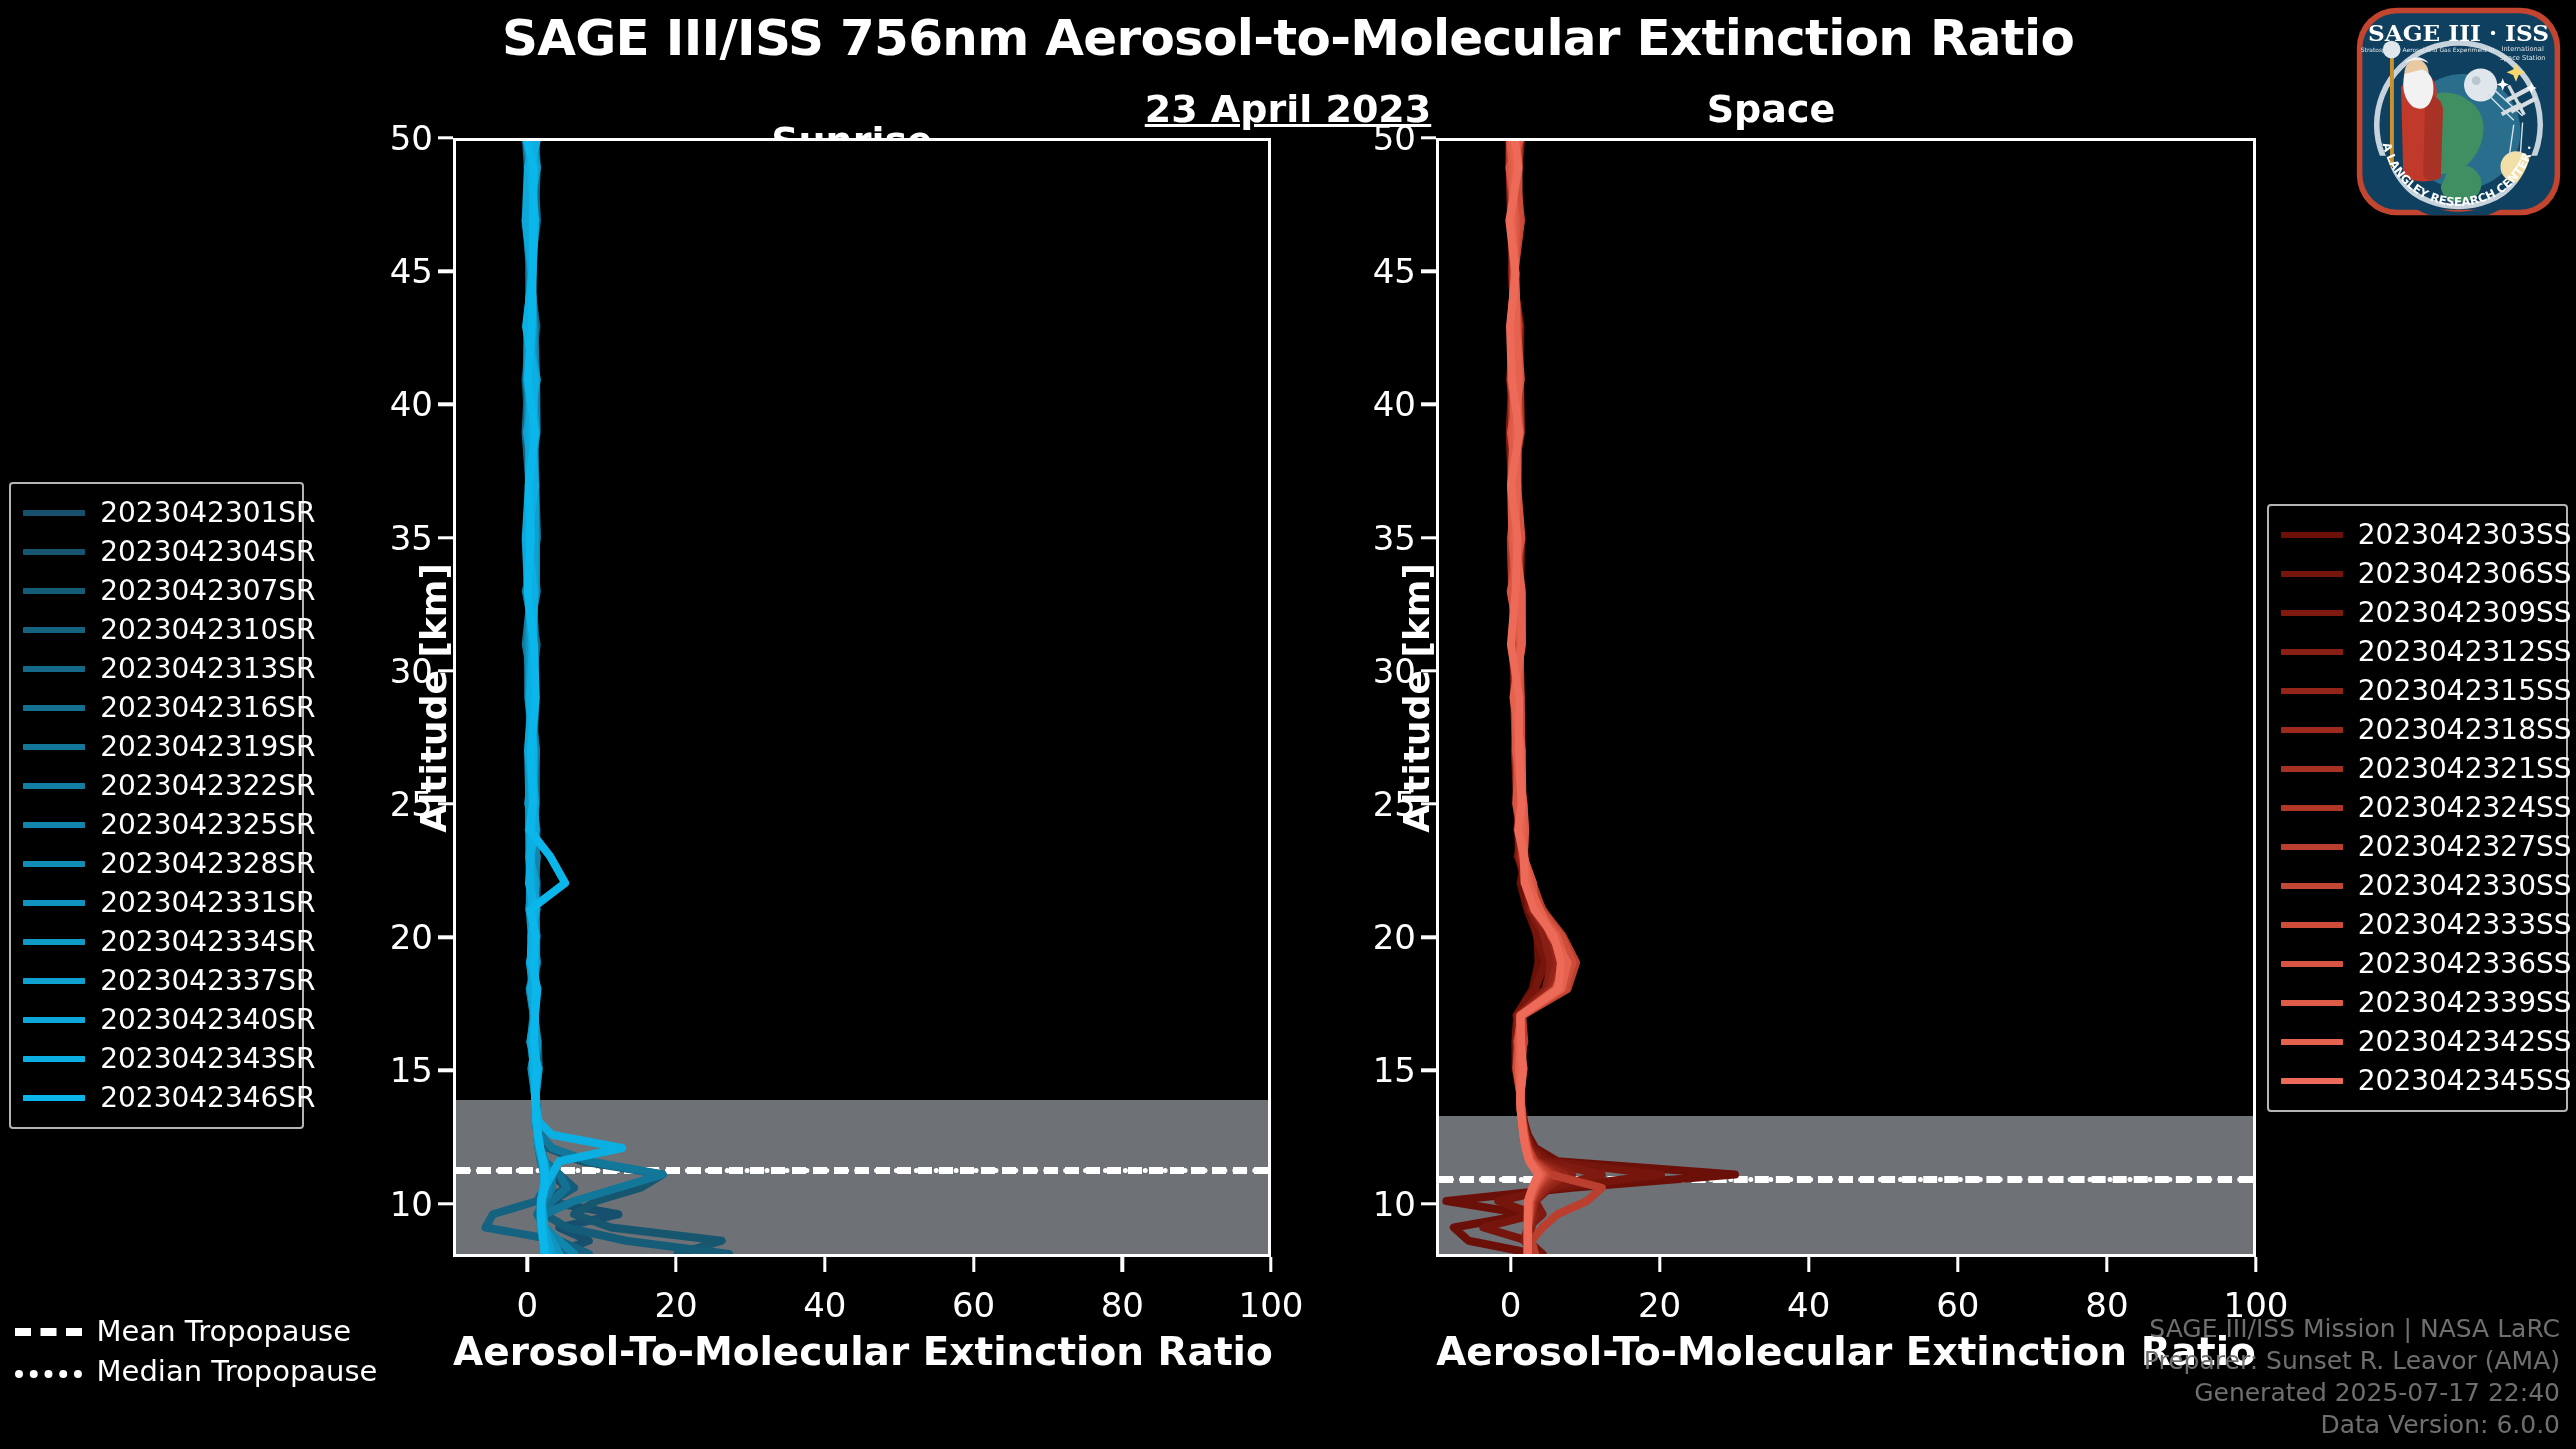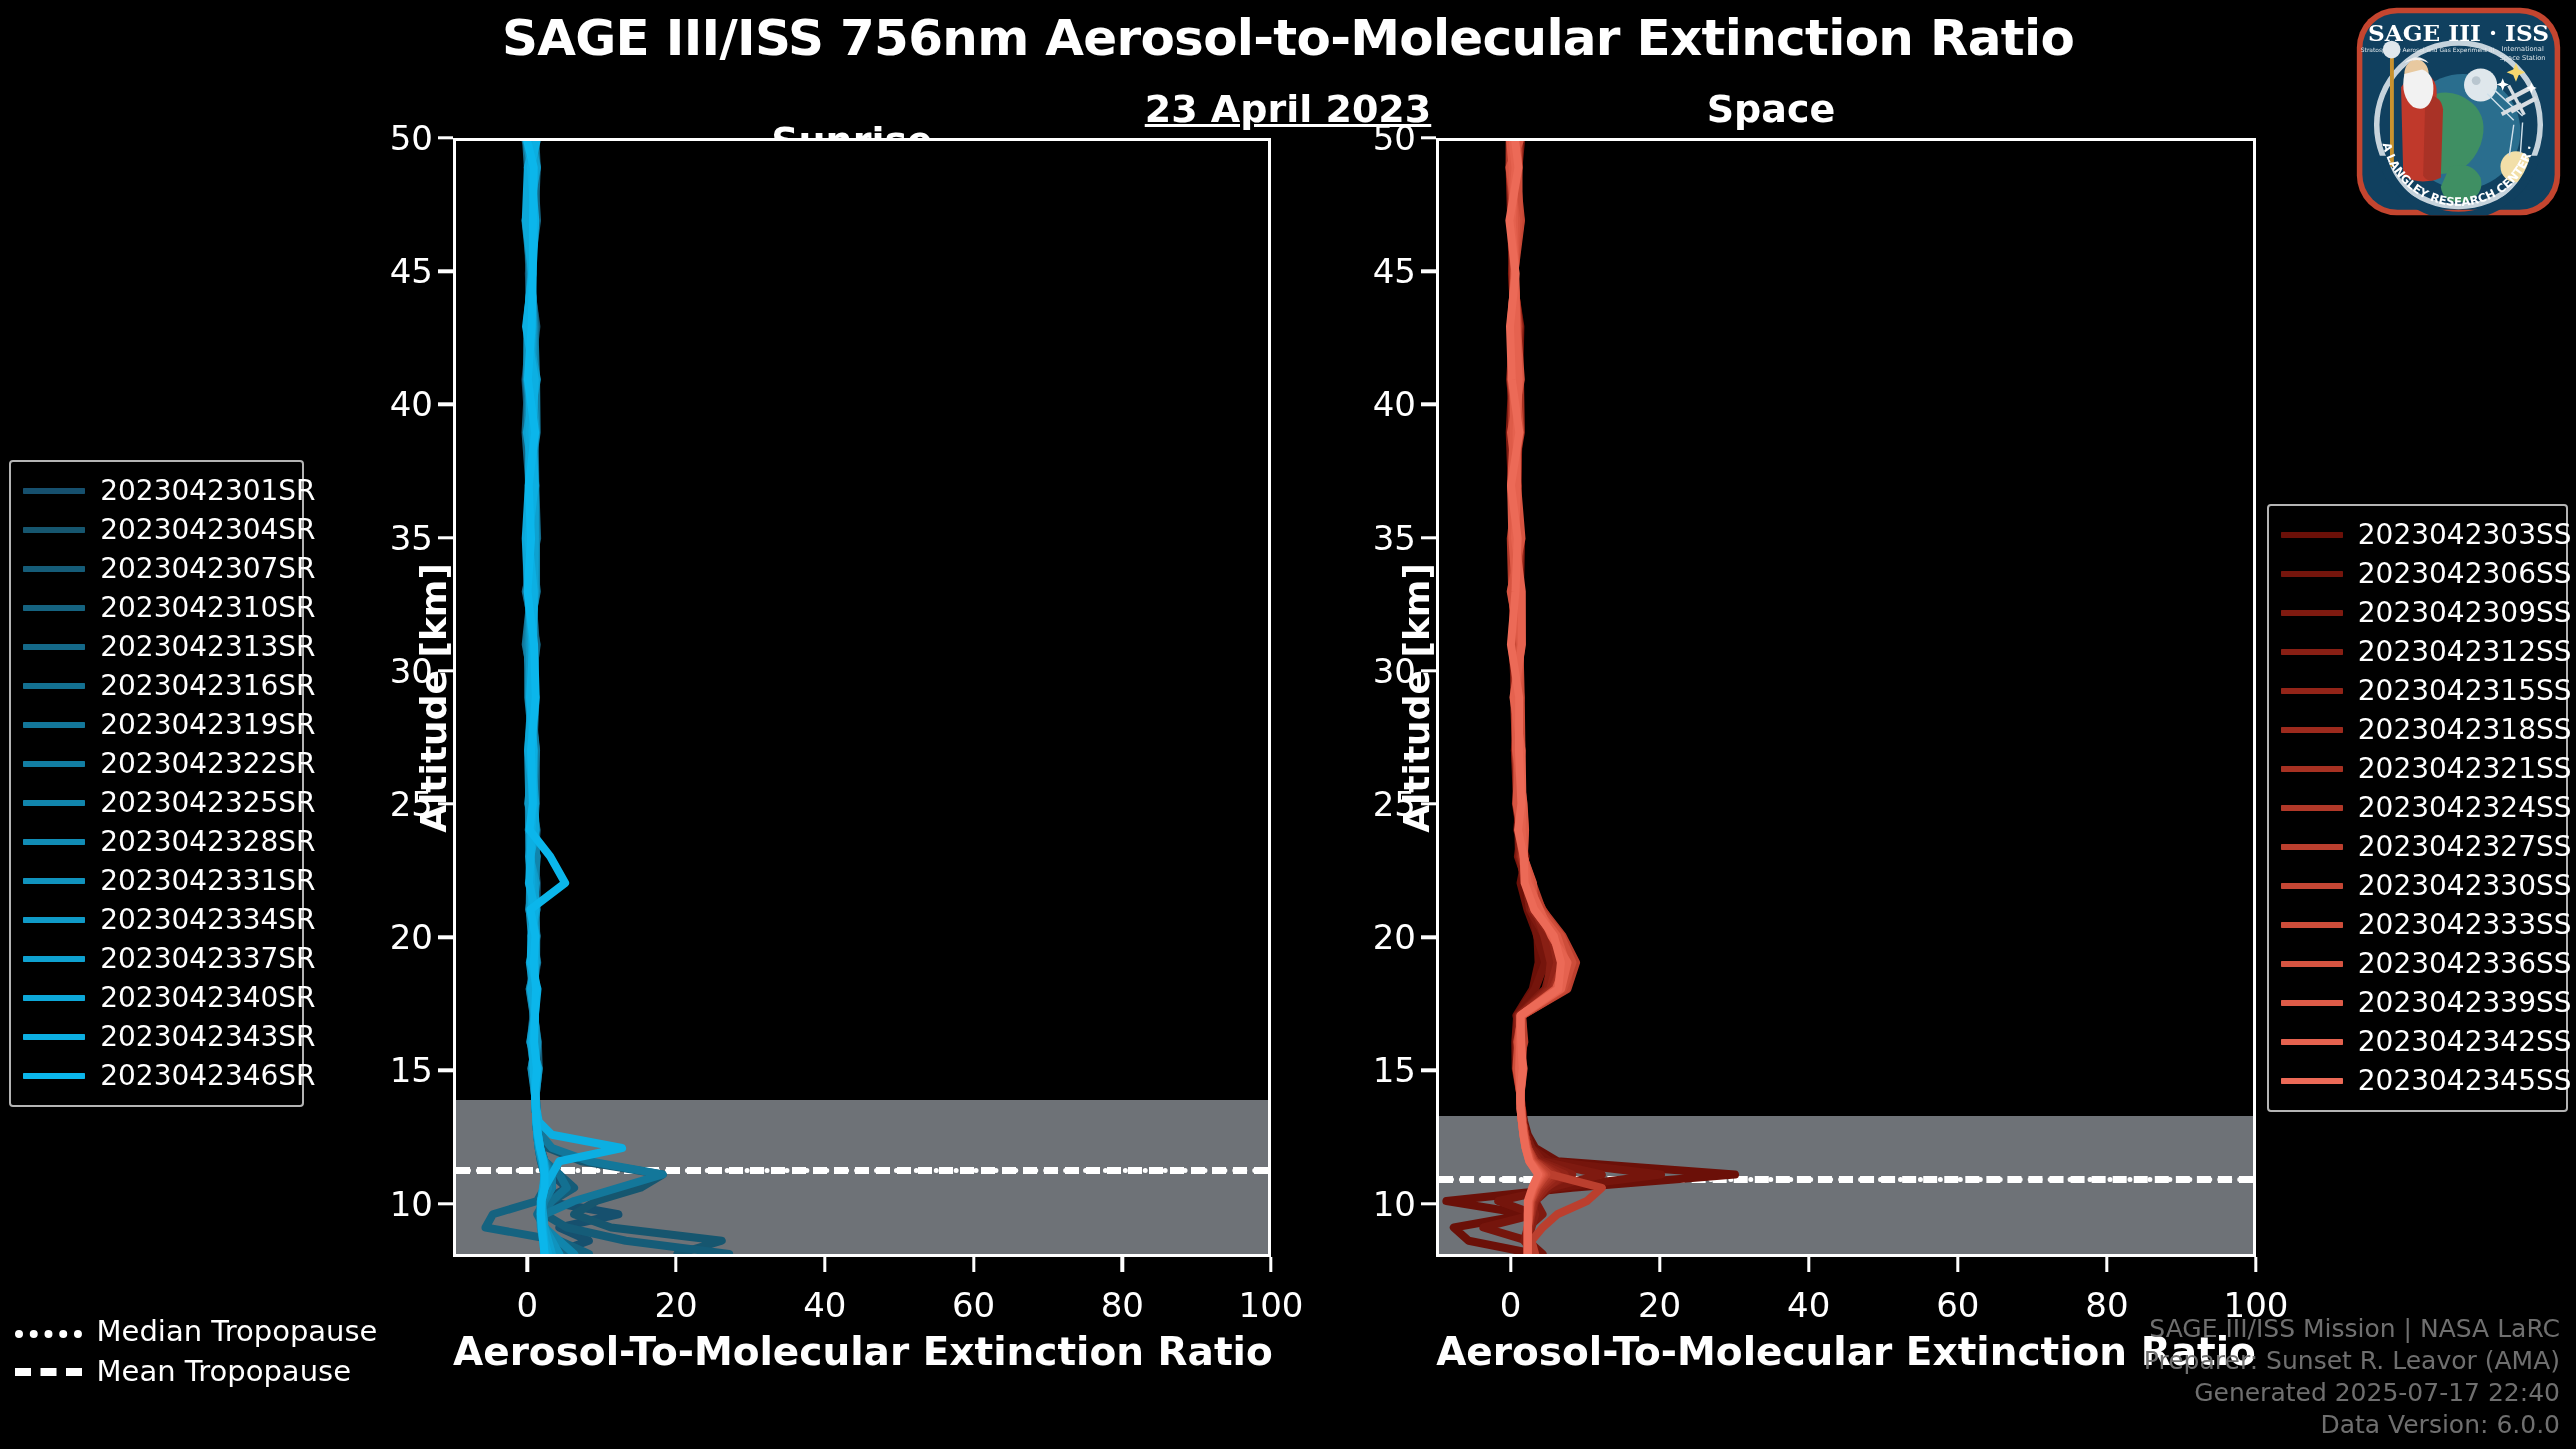--- a/index.html
+++ b/index.html
@@ -58,21 +58,21 @@
      position:absolute;top:100%;left:0;width:100%;margin-top:72px;
      text-align:center;font-size:39px;font-weight:bold;color:#fff;
      white-space:nowrap;
   }
 
   
   .legend{
     position:absolute;border:2px solid #b4b4b4;border-radius:4px;
     background:#000;padding:9.4px 14.8px 9.4px 12px;box-sizing:border-box;
   }
-  #legend-left{left:9.4px;top:460px;width:295px;}
+  #legend-left{left:9.4px;top:482px;width:295px;}
   #legend-right{left:2267px;top:504px;width:301px;}
   .legend-row{display:flex;align-items:center;height:39px;}
   .swatch{width:62px;height:6px;flex:0 0 62px;margin-right:14.8px;border-radius:0.7px;}
   .legend-label{font-size:28px;color:#fff;white-space:nowrap;
      font-family:"DejaVu Sans","Liberation Sans",sans-serif;}
 
   
   #tropo-legend{position:absolute;left:14.8px;top:1311px;width:416px;}
   .tl-row{display:flex;align-items:center;height:40px;}
   .tl-key{width:67px;flex:0 0 67px;margin-right:14.8px;height:17.4px;position:relative;}
@@ -405,29 +405,29 @@
     </div>
     <div class="legend-row">
       <div class="swatch" style="background: rgb(236, 106, 87);"></div>
       <div class="legend-label">2023042345SS</div>
     </div>
   </div>
 
 <div id="tropo-legend">
   <div class="tl-row">
     <div class="tl-key">
+        <div class="tl-dash"></div>
+      </div>
+    <div class="tl-label">Mean Tropopause</div>
+  </div>
+  <div class="tl-row">
+    <div class="tl-key">
         <div class="tl-dot"></div>
       </div>
     <div class="tl-label">Median Tropopause</div>
-  </div>
-  <div class="tl-row">
-    <div class="tl-key">
-        <div class="tl-dash"></div>
-      </div>
-    <div class="tl-label">Mean Tropopause</div>
   </div>
 </div>
 
 <div id="footer">
   <div>SAGE III/ISS Mission | NASA LaRC</div>
   <div>Preparer: Sunset R. Leavor (AMA)</div>
   <div>Generated 2025-07-17 22:40</div>
   <div>Data Version: 6.0.0</div>
 </div>
 

